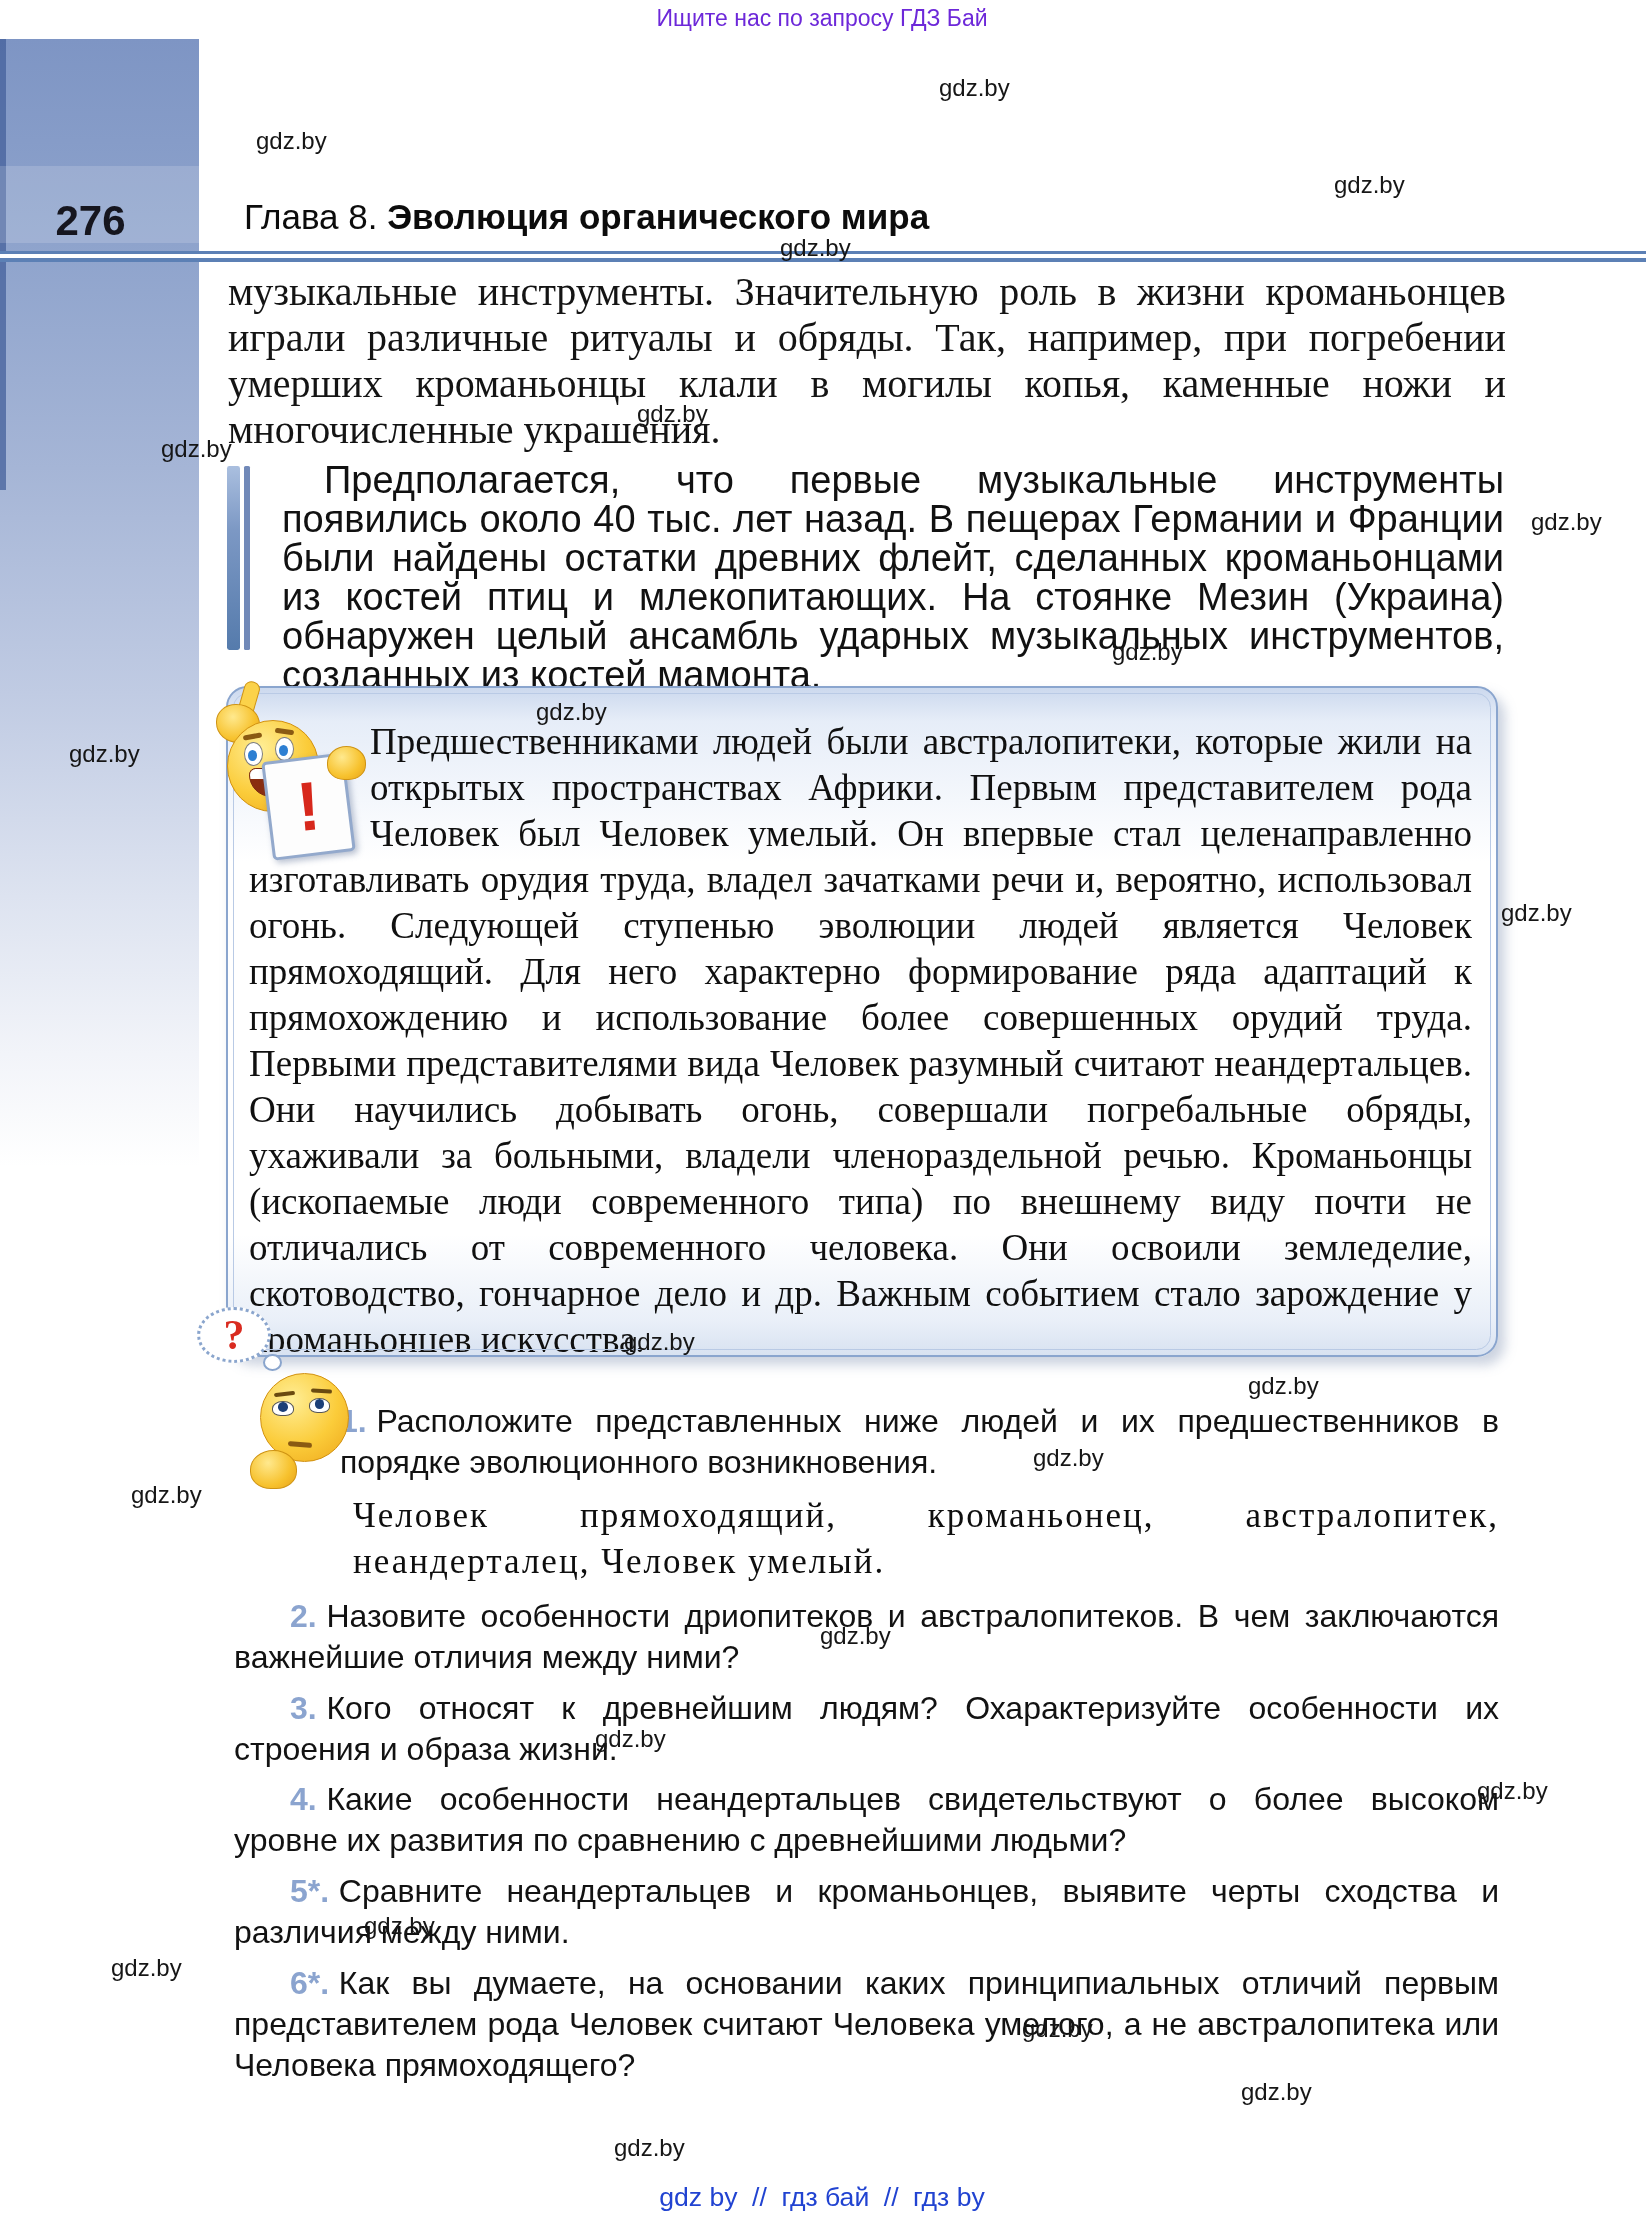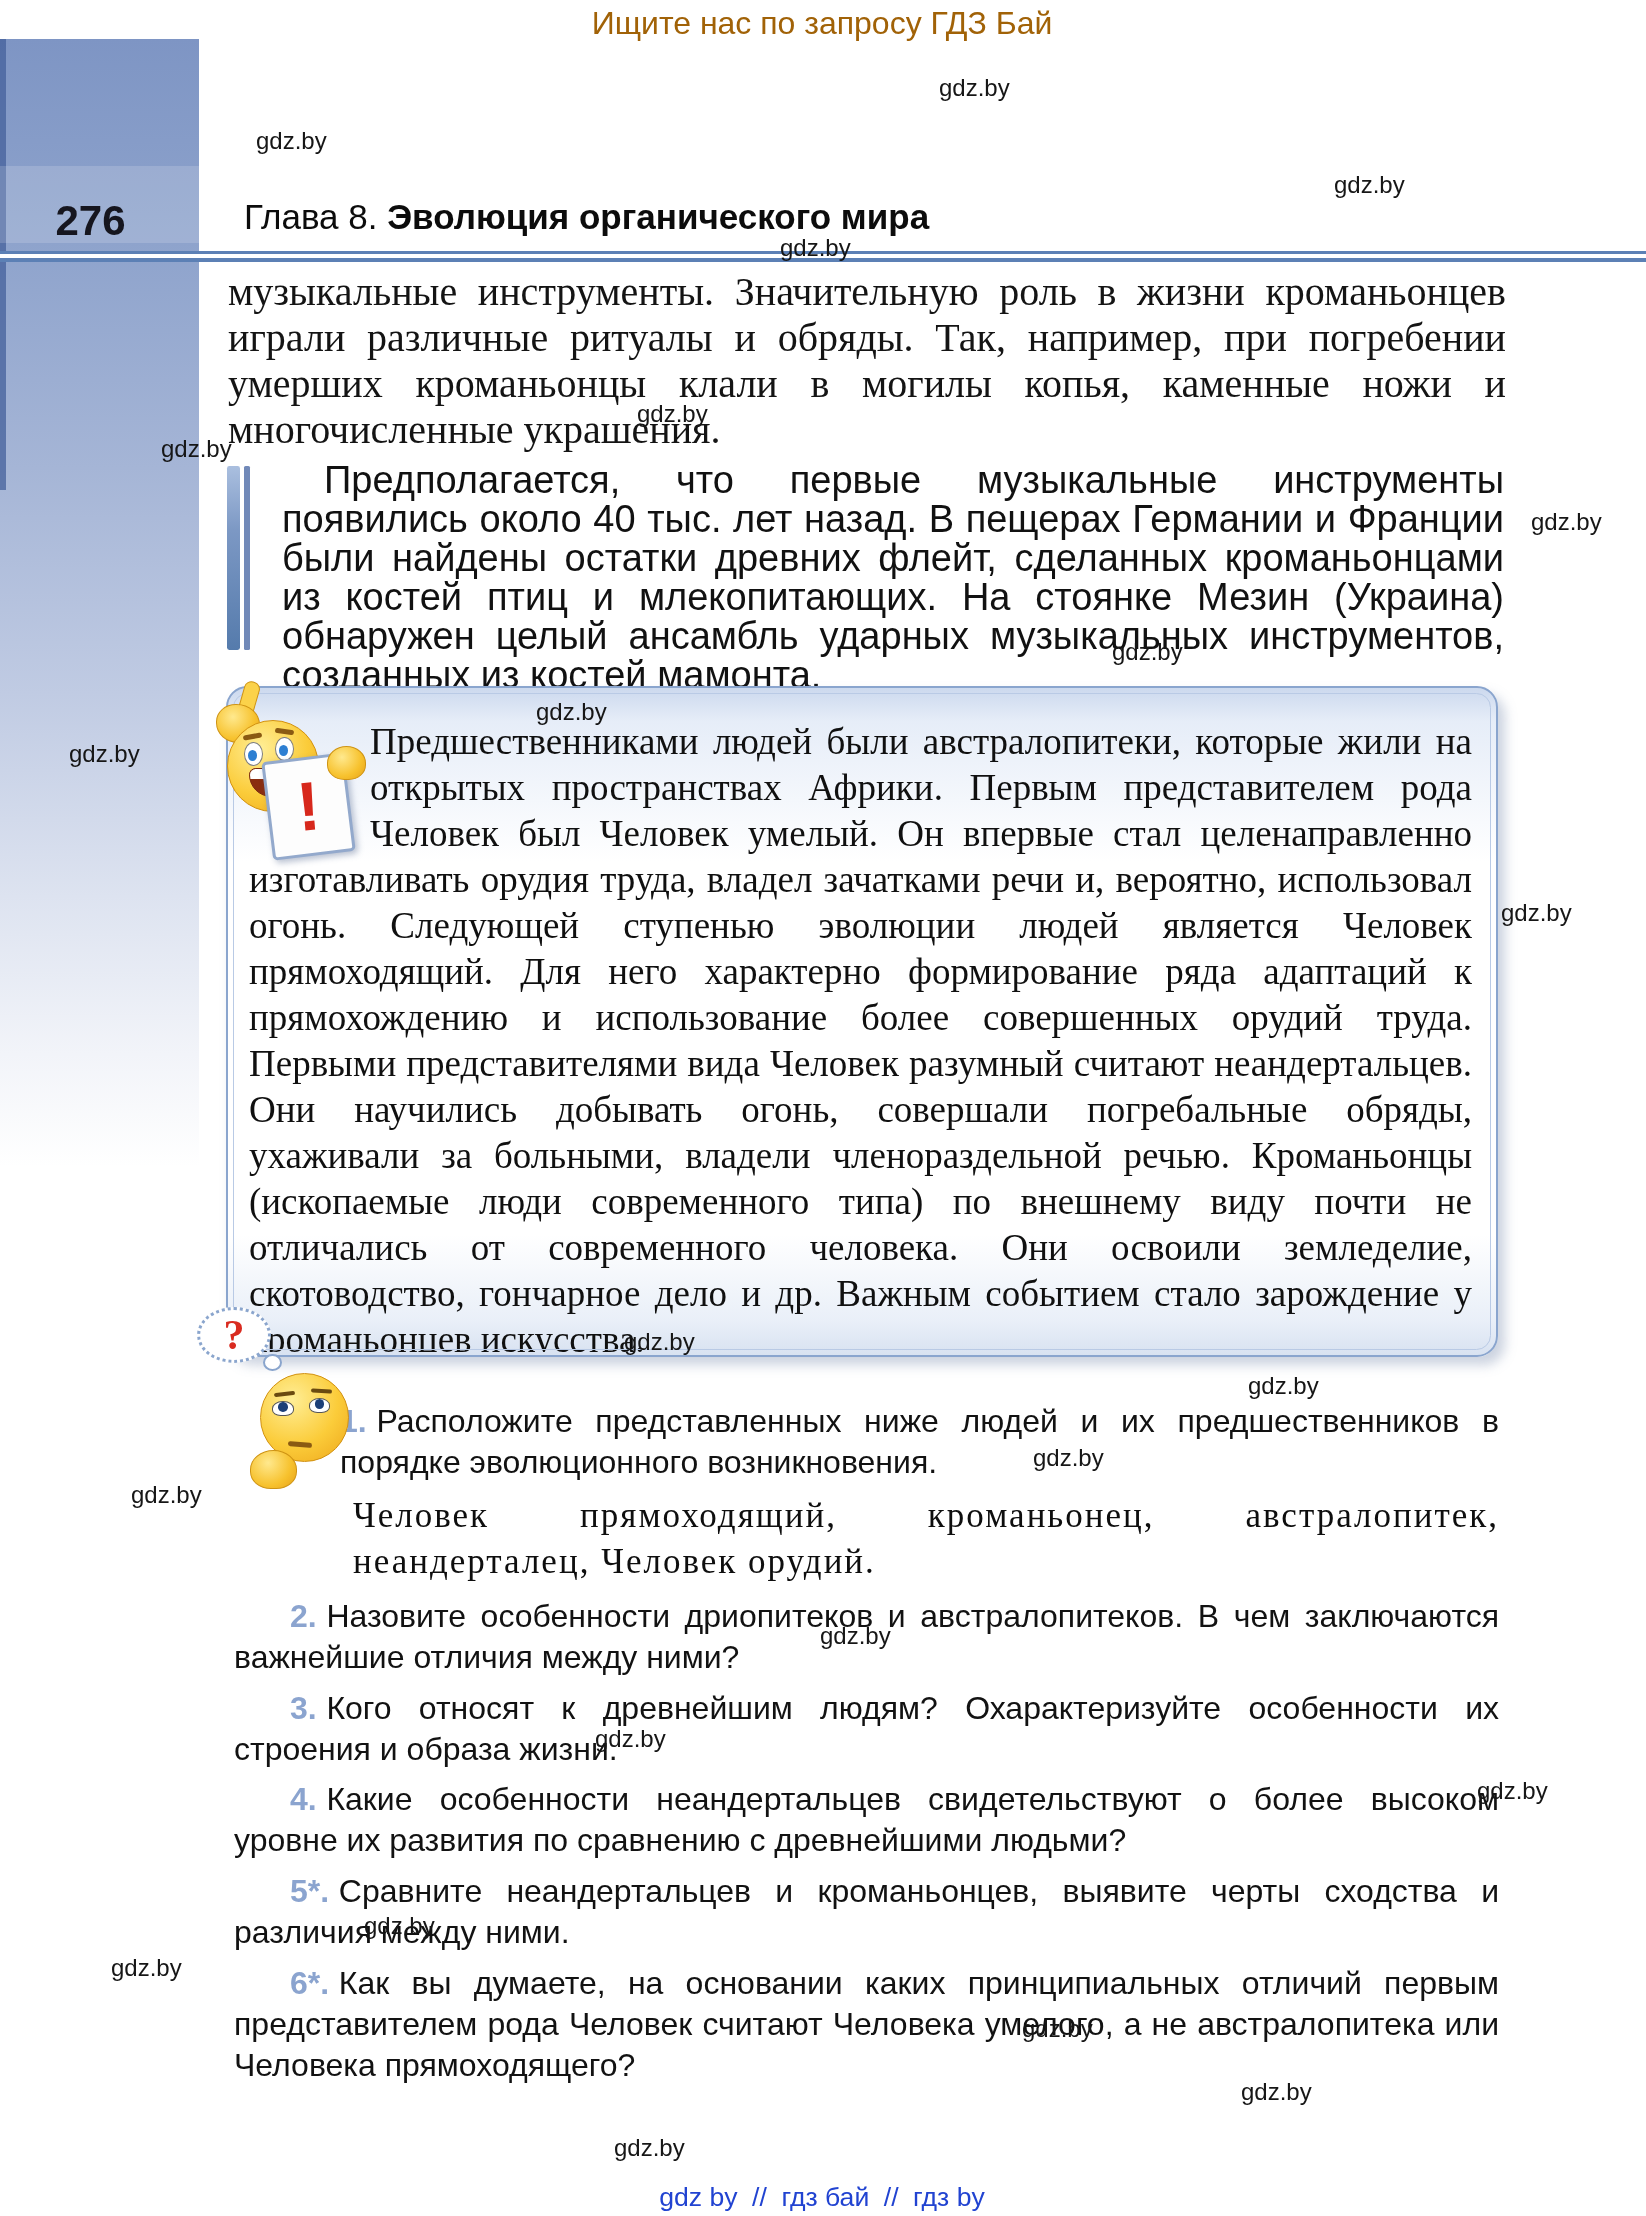--- a/index.html
+++ b/index.html
@@ -1,21 +1,21 @@
 <!DOCTYPE html>
 <html style="font-size:13px"><head>
 <meta charset="utf-8">
 <style>
   html,body{margin:0;padding:0;background:#888;}
   #page{position:relative;width:1647px;height:2216px;background:#ffffff;overflow:hidden;
         font-family:"Liberation Serif",serif;color:#141414;}
 
   
   .search-hint{position:absolute;top:4.8px;left:822px;transform:translateX(-50%);
-    font-family:"Liberation Sans",sans-serif;font-size:32px;color:#a16207;white-space:nowrap;}
+    font-family:"Liberation Sans",sans-serif;font-size:23px;color:#6d28d9;white-space:nowrap;}
 
   
   .wm{position:absolute;font-family:"Liberation Sans",sans-serif;font-size:24px;color:#161616;
       white-space:nowrap;z-index:6;}
 
   
   .sidebar{position:absolute;left:0;top:39px;width:199px;height:1128px;
     background:linear-gradient(180deg,#7e95c4 0%,#8ea3cc 18%,#a5b5d6 38%,#c0cbe3 58%,#dde3f0 76%,#f2f4f9 90%,#ffffff 100%);}
   .sidebar-edge{position:absolute;left:0;top:0;width:6.4px;height:451px;background:#44609b;opacity:.75;}
   .pagenum-band{position:absolute;left:0;top:127px;width:199px;height:77px;background:rgba(255,255,255,.16);}
@@ -174,21 +174,21 @@
       <div class="q-eye" style="left:48px;top:24px;">
           <div class="q-pupil"></div>
         </div>
       <div class="q-mouth"></div>
     </div>
     <div class="q-hand"></div>
   </div>
 
   <div class="questions">
     <div class="q first"><span class="qnum">1.</span><span>Расположите представленных ниже людей и их предшественников в порядке эволюционного возникновения.</span></div>
-    <div class="qlist">Человек прямоходящий, кроманьонец, австралопитек, неандерталец, Человек орудий.</div>
+    <div class="qlist">Человек прямоходящий, кроманьонец, австралопитек, неандерталец, Человек умелый.</div>
     <div class="q"><span class="qnum">2.</span><span>Назовите особенности дриопитеков и австралопитеков. В чем заключаются важнейшие отличия между ними?</span></div>
     <div class="q"><span class="qnum">3.</span><span>Кого относят к древнейшим людям? Охарактеризуйте особенности их строения и образа жизни.</span></div>
     <div class="q"><span class="qnum">4.</span><span>Какие особенности неандертальцев свидетельствуют о более высоком уровне их развития по сравнению с древнейшими людьми?</span></div>
     <div class="q"><span class="qnum">5*.</span><span>Сравните неандертальцев и кроманьонцев, выявите черты сходства и различия между ними.</span></div>
     <div class="q"><span class="qnum">6*.</span><span>Как вы думаете, на основании каких принципиальных отличий первым представителем рода Человек считают Человека умелого, а не австралопитека или Человека прямоходящего?</span></div>
   </div>
 
   <div class="links"><span>gdz by</span><span class="sep">//</span><span>гдз бай</span><span class="sep">//</span><span>гдз by</span></div>
 
   <span class="wm" style="left:939px;top:74px;">gdz.by</span>

